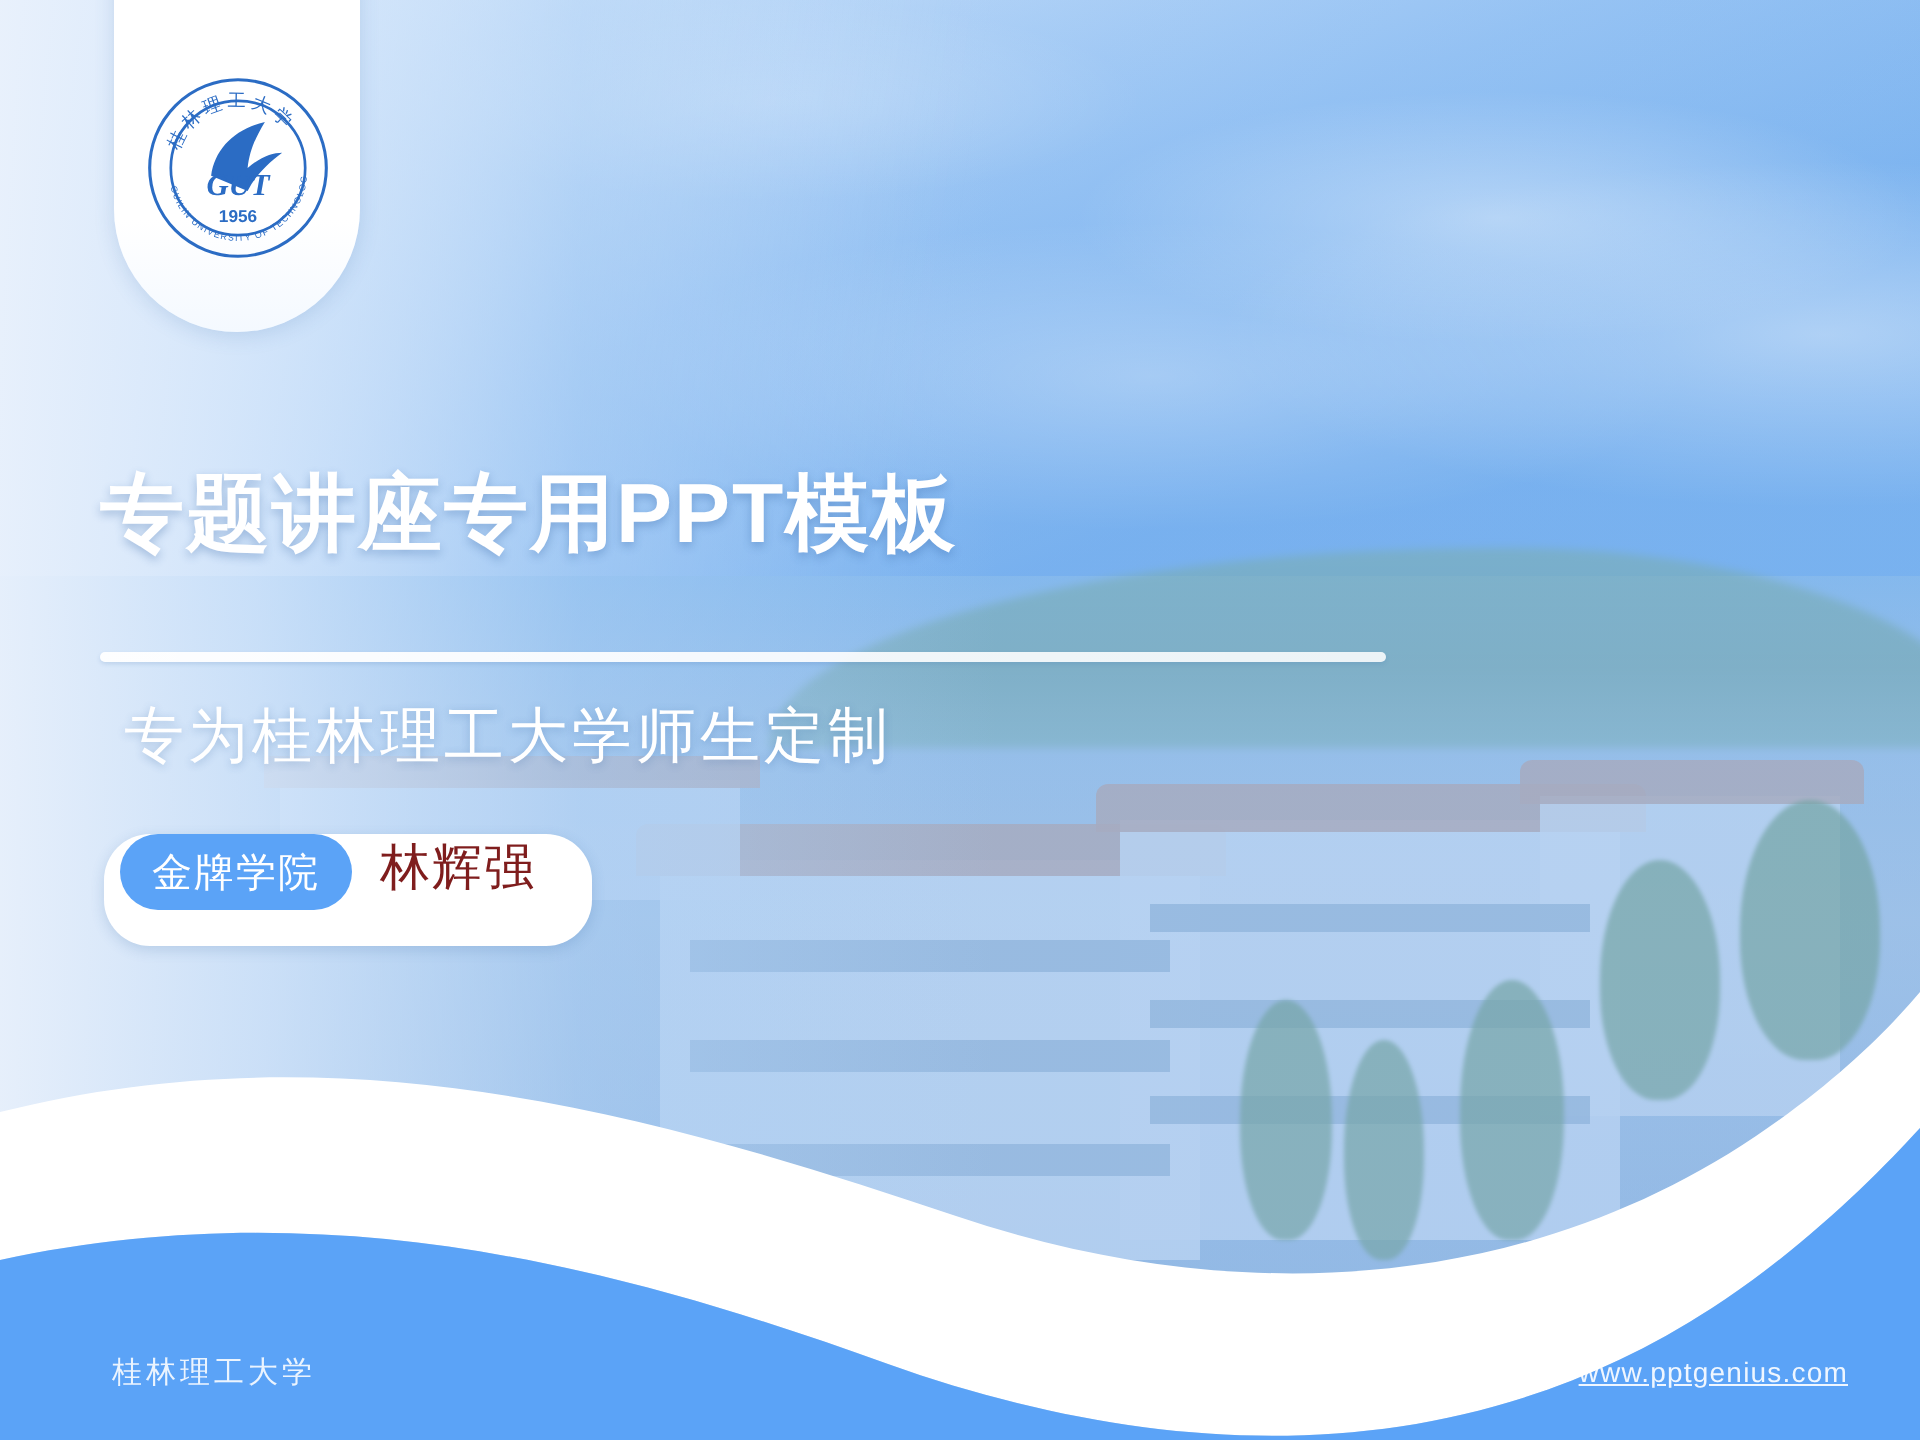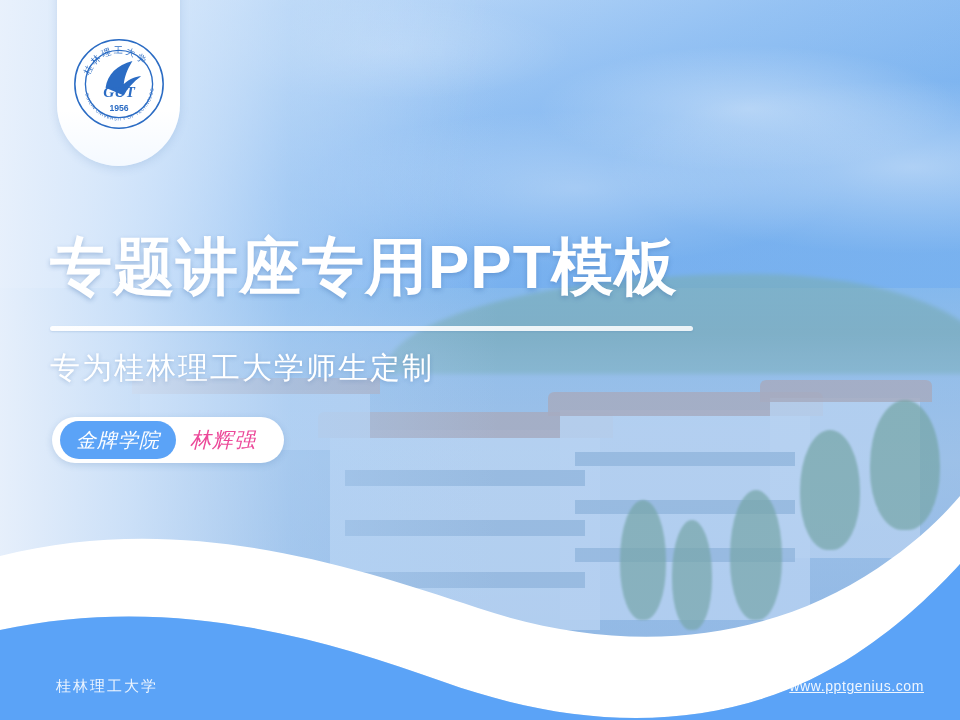--- a/index.html
+++ b/index.html
@@ -67,55 +67,54 @@
   }
   .emblem{
     position:absolute;left:50%;top:118px;transform:translate(-50%,-50%);
     width:96px;height:96px;
   }
   .emblem svg{display:block;width:100%;height:100%;}
 
   
   .title{
     position:absolute;left:50px;top:236px;
-    font-size:62px;font-weight:bold;color:#ffffff;letter-spacing:1px;
+    font-size:42px;font-weight:bold;color:#ffffff;letter-spacing:1px;
     line-height:1;
     text-shadow:0 2px 5px rgba(45,95,160,.33);
     white-space:nowrap;
   }
   .divider{
     position:absolute;left:50px;top:326px;width:643px;height:5px;
     background:linear-gradient(90deg,rgba(255,255,255,.95),rgba(255,255,255,.85));
     border-radius:3px;
     box-shadow:0 1px 2px rgba(60,110,170,.18);
   }
   .subtitle{
-    position:absolute;left:50px;top:348px;
+    position:absolute;left:62px;top:348px;
     font-size:30px;color:#ffffff;letter-spacing:2px;
     text-shadow:0 1px 4px rgba(45,95,160,.30);
     white-space:nowrap;
   }
 
   
   .pillbar{
-    position:absolute;left:52px;top:417px;height:46px;
-    display:flex;align-items:center;
+    position:absolute;left:52px;top:417px;height:56px;
+    display:flex;
     background:#ffffff;border-radius:23px;
     padding:0 16px 0 0;
     box-shadow:0 2px 7px rgba(55,105,165,.20);
-    font-style:italic;
   }
   .pill-primary{
     display:flex;align-items:center;justify-content:center;
     height:38px;min-width:116px;margin:0 8px;padding:0 14px;
     background:#5ba3f7;border-radius:19px;
     color:#ffffff;font-size:20px;letter-spacing:1px;white-space:nowrap;
   }
   .pill-name{
-    font-size:21px;color:#ec4899;letter-spacing:1px;
+    font-size:25px;color:#7f1d1d;letter-spacing:1px;
     padding:0 12px 0 6px;white-space:nowrap;
   }
 
   
   .foot-left{
     position:absolute;left:56px;bottom:24px;
     font-size:15px;color:rgba(255,255,255,.88);letter-spacing:2px;
   }
   .foot-right{
     position:absolute;right:36px;bottom:26px;

